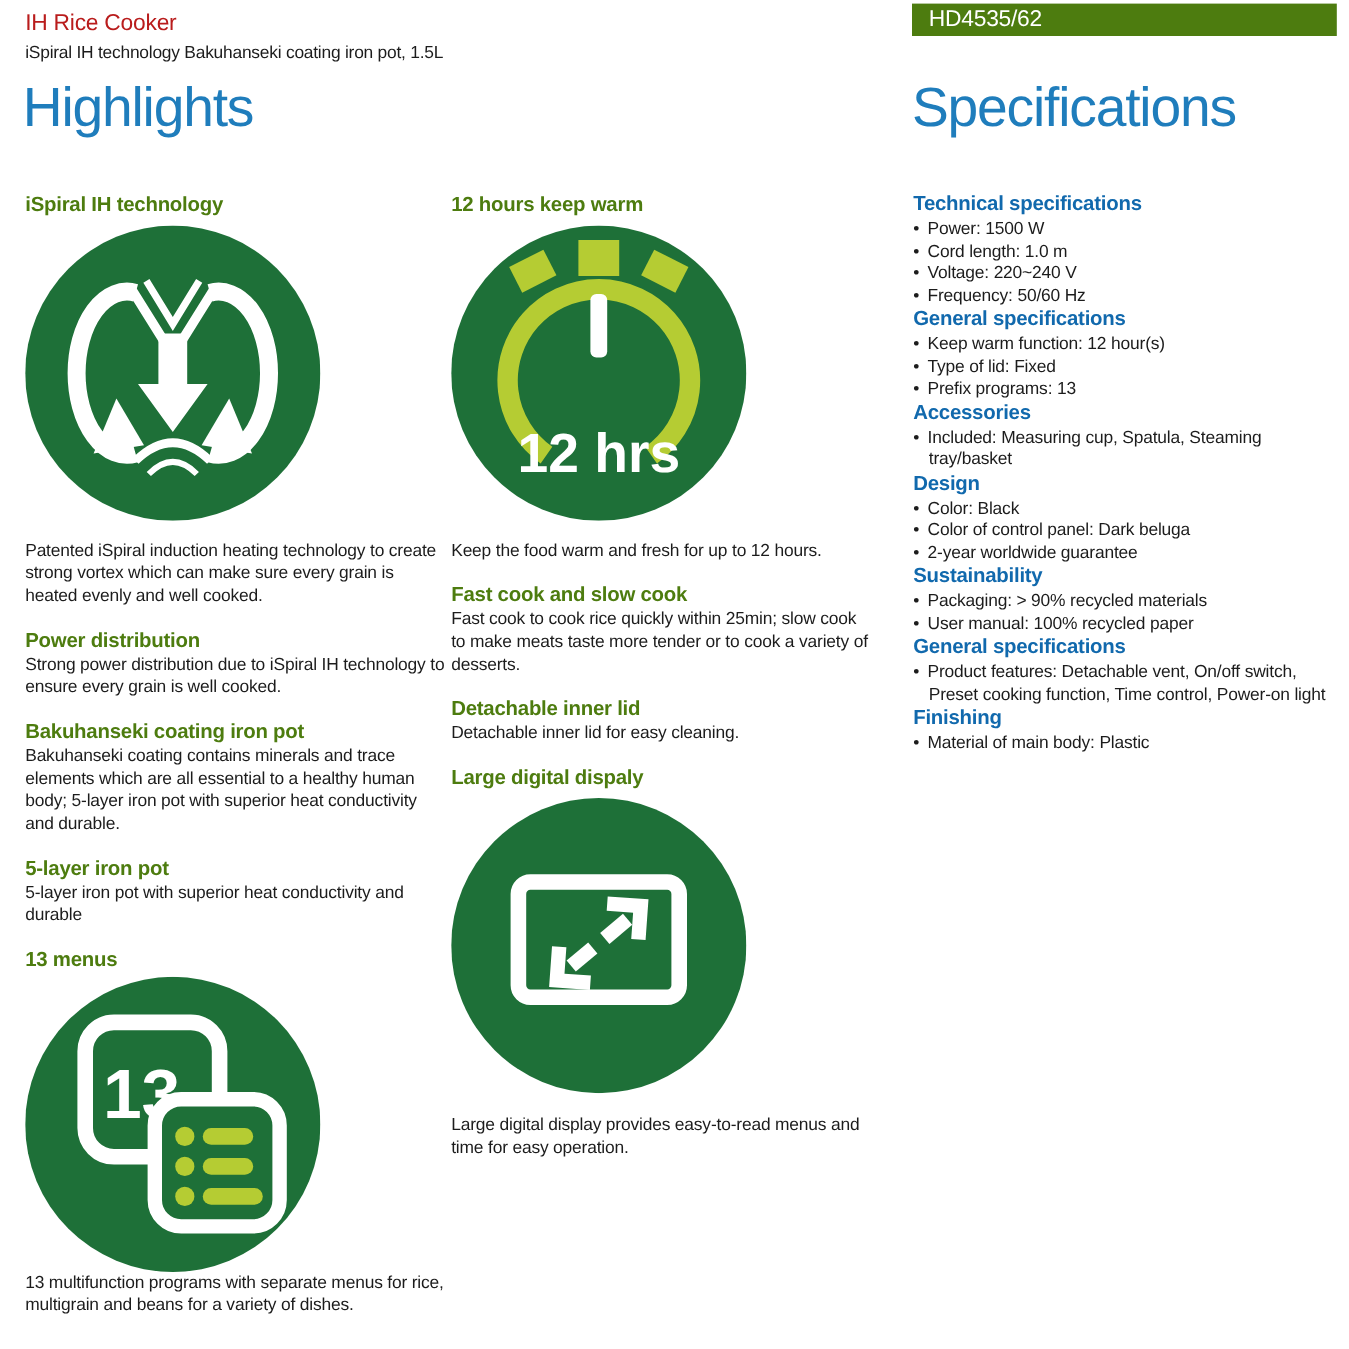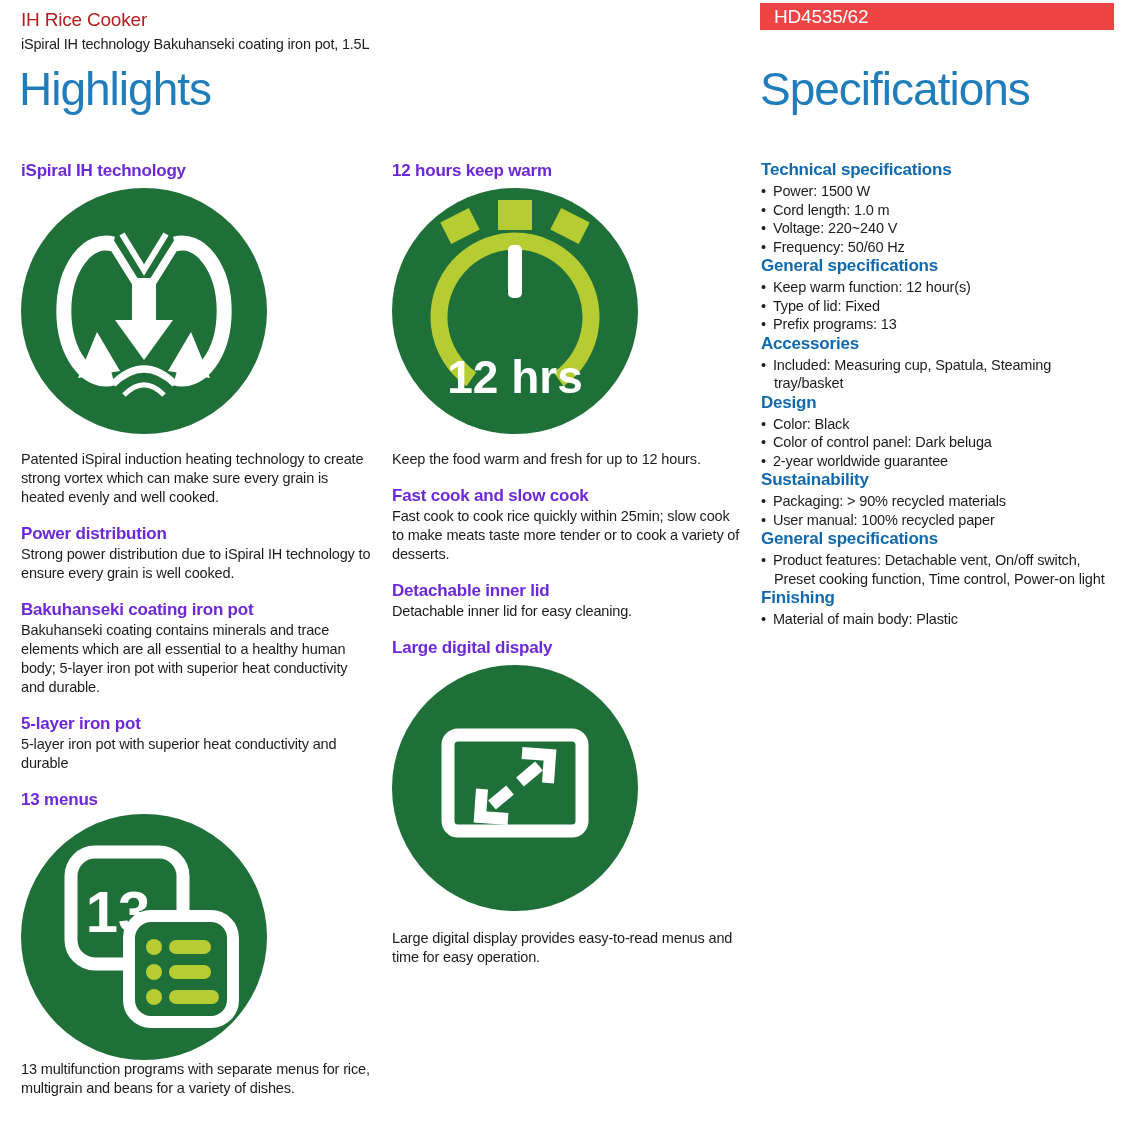--- a/index.html
+++ b/index.html
@@ -6,37 +6,37 @@
   body {
     width:1124px; height:1124px; position:relative;
     background:#ffffff; color:#1c1c1c;
     font-family:"Liberation Sans", sans-serif;
     overflow:hidden;
   }
   .product-title { position:absolute; left:21px; top:9px; font-size:19px; color:#b91c1c; letter-spacing:-0.2px; }
   .product-subtitle { position:absolute; left:21px; top:36px; font-size:14.5px; letter-spacing:-0.2px; }
   .model-badge {
     position:absolute; left:760px; top:3px; width:354px; height:27px;
-    background:#ef4444; color:#fff; font-size:19px; line-height:27px;
+    background:#4d7c0f; color:#fff; font-size:19px; line-height:27px;
     padding-left:14px; box-sizing:border-box; letter-spacing:-0.2px;
   }
   .big-title {
     position:absolute; top:62px; font-size:46px; font-weight:400;
     color:#1f7dbc; letter-spacing:-1px;
   }
   #highlights-title { left:19px; }
   #specifications-title { left:760px; }
 
   .col { position:absolute; top:160px; }
   #col-left  { left:21px;  width:352px; }
-  #col-mid   { left:392px; width:352px; }
+  #col-mid   { left:376px; width:352px; }
   #col-right { left:761px; width:358px; }
 
   h3.feature-heading {
-    font-size:17px; line-height:21px; font-weight:bold; color:#6d28d9;
+    font-size:17px; line-height:21px; font-weight:bold; color:#4d7c0f;
     margin:16px 0 1px; letter-spacing:-0.2px;
   }
   .col h3:first-child { margin-top:0; }
   p.feature-body { font-size:14.5px; line-height:19px; margin:0; letter-spacing:-0.15px; }
   svg.icon-circle { display:block; margin:7px 0 0 0; }
   svg.icon-circle + p.feature-body { margin-top:16px; }
   #menus-icon { margin-top:4px; }
   #menus-icon + p.feature-body { margin-top:0; }
   #display-icon + p.feature-body { margin-top:18px; }
 

